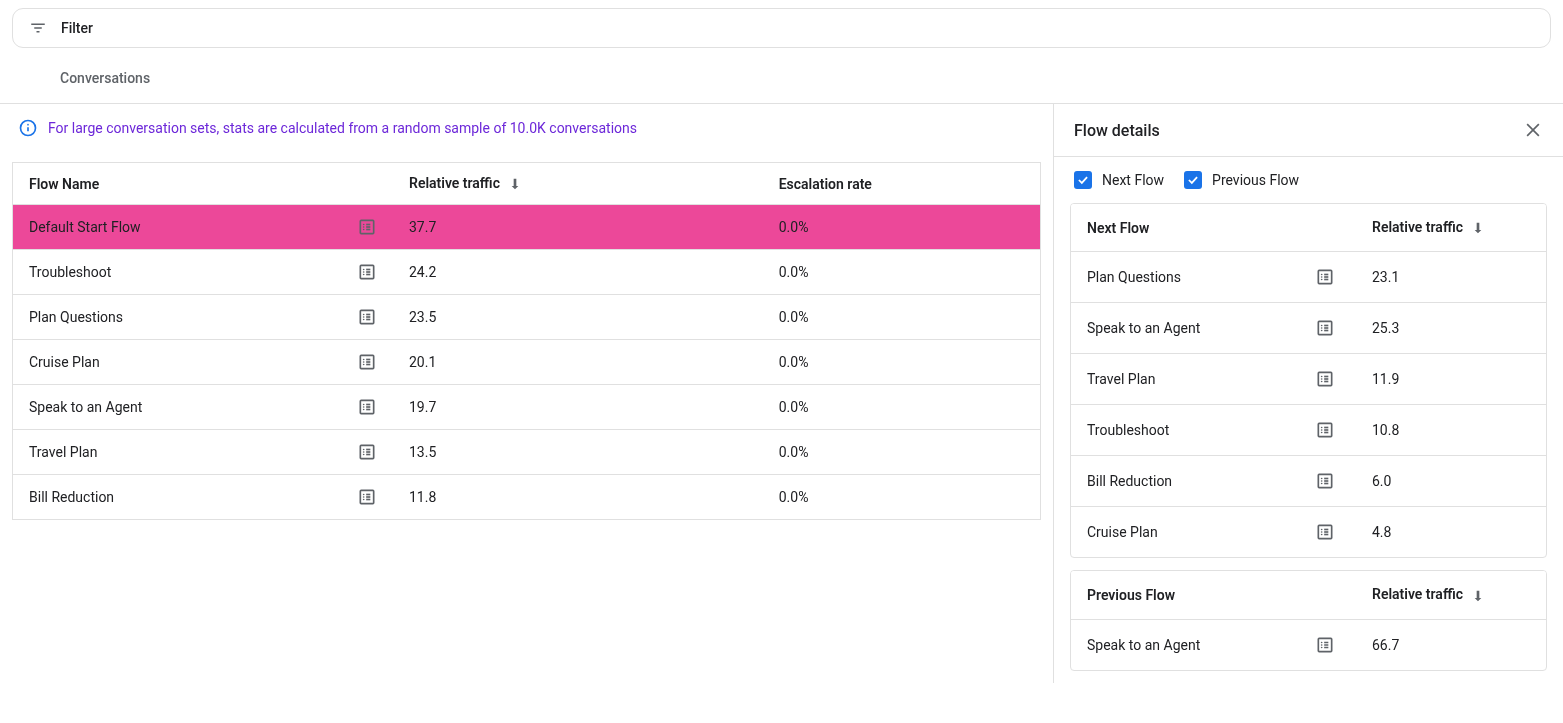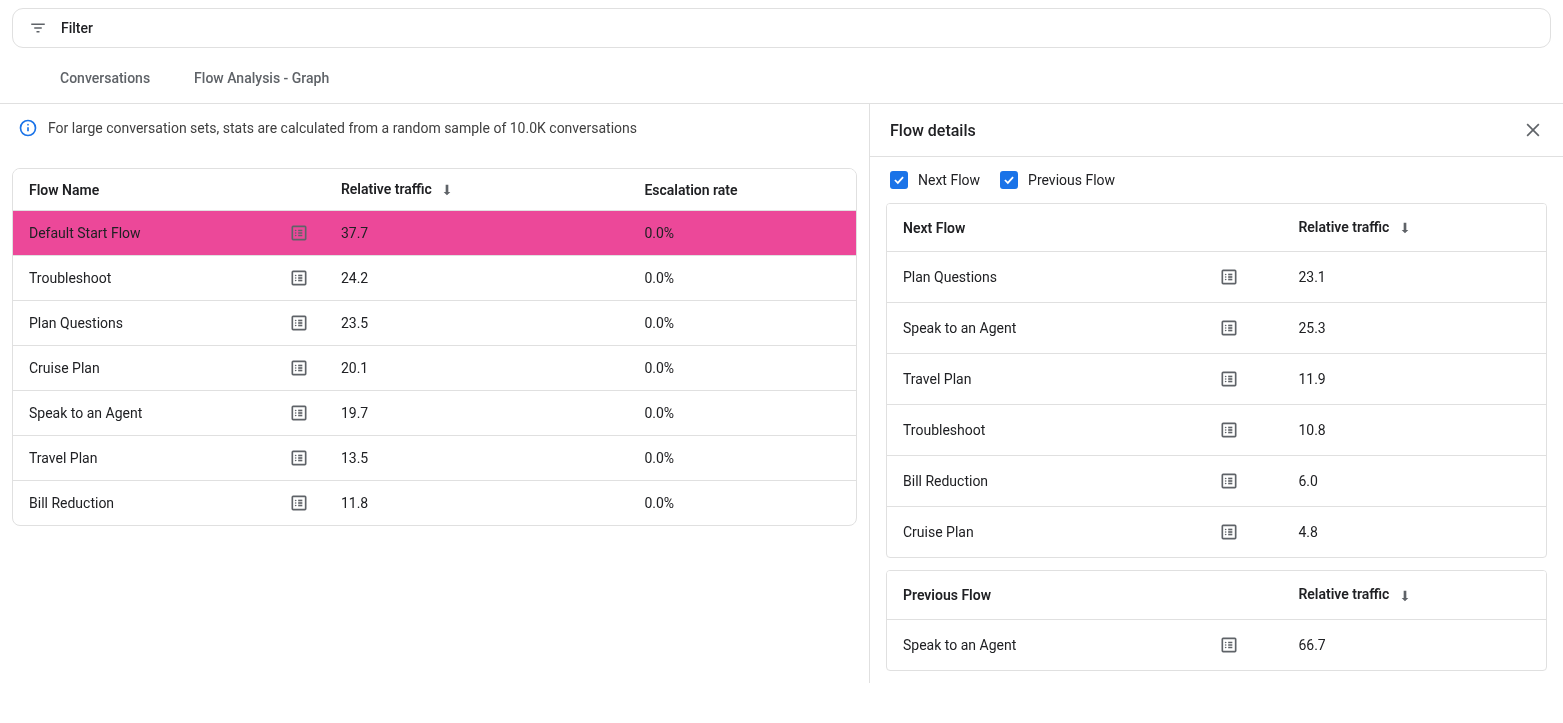--- a/index.html
+++ b/index.html
@@ -48,41 +48,41 @@
     color: #202124;
     border-bottom-color: #1a73e8;
   }
 
   .content {
     display: flex;
     width: 100%;
   }
   .main-col { flex: 1; min-width: 0; position: relative; }
   .side-col {
-    width: 694px;
+    width: 510px;
     border-left: 1px solid #e0e0e0;
   }
 
   .info-banner {
     display: flex;
     align-items: center;
     gap: 10px;
     padding: 14px 18px 14px 18px;
-    color: #404040;
+    color: #6d28d9;
     font-size: 14px;
   }
   .info-icon {
     width: 20px; height: 20px;
     color: #1a73e8;
   }
 
   .table-wrap {
-    margin: 16px 12px;
+    margin: 10px 12px;
     border: 1px solid #e0e0e0;
-    border-radius: 8px;
+    border-radius: 0;
     overflow: hidden;
   }
   table { width: 100%; border-collapse: collapse; }
   th, td {
     text-align: left;
     padding: 12px 16px;
     font-size: 14px;
     border-bottom: 1px solid #e0e0e0;
   }
   th {
@@ -151,21 +151,20 @@
   <span class="filter-icon">
     <svg viewBox="0 0 24 24" width="18" height="18" fill="currentColor">
         <path d="M3 6h18v2H3V6zm4 5h10v2H7v-2zm3 5h4v2h-4v-2z"></path>
       </svg>
   </span>
   <span class="filter-label">Filter</span>
 </div>
 
 <div class="tabs">
   <div class="tab">Conversations</div>
-  <div class="tab">Flow Analysis - Graph</div>
 </div>
 
 <div class="content">
 
   <div class="main-col">
     <div class="info-banner">
       <span class="info-icon">
         <svg viewBox="0 0 24 24" width="20" height="20" fill="none" stroke="currentColor" stroke-width="2">
             <circle cx="12" cy="12" r="9"></circle>
             <line x1="12" y1="11" x2="12" y2="16"></line>

